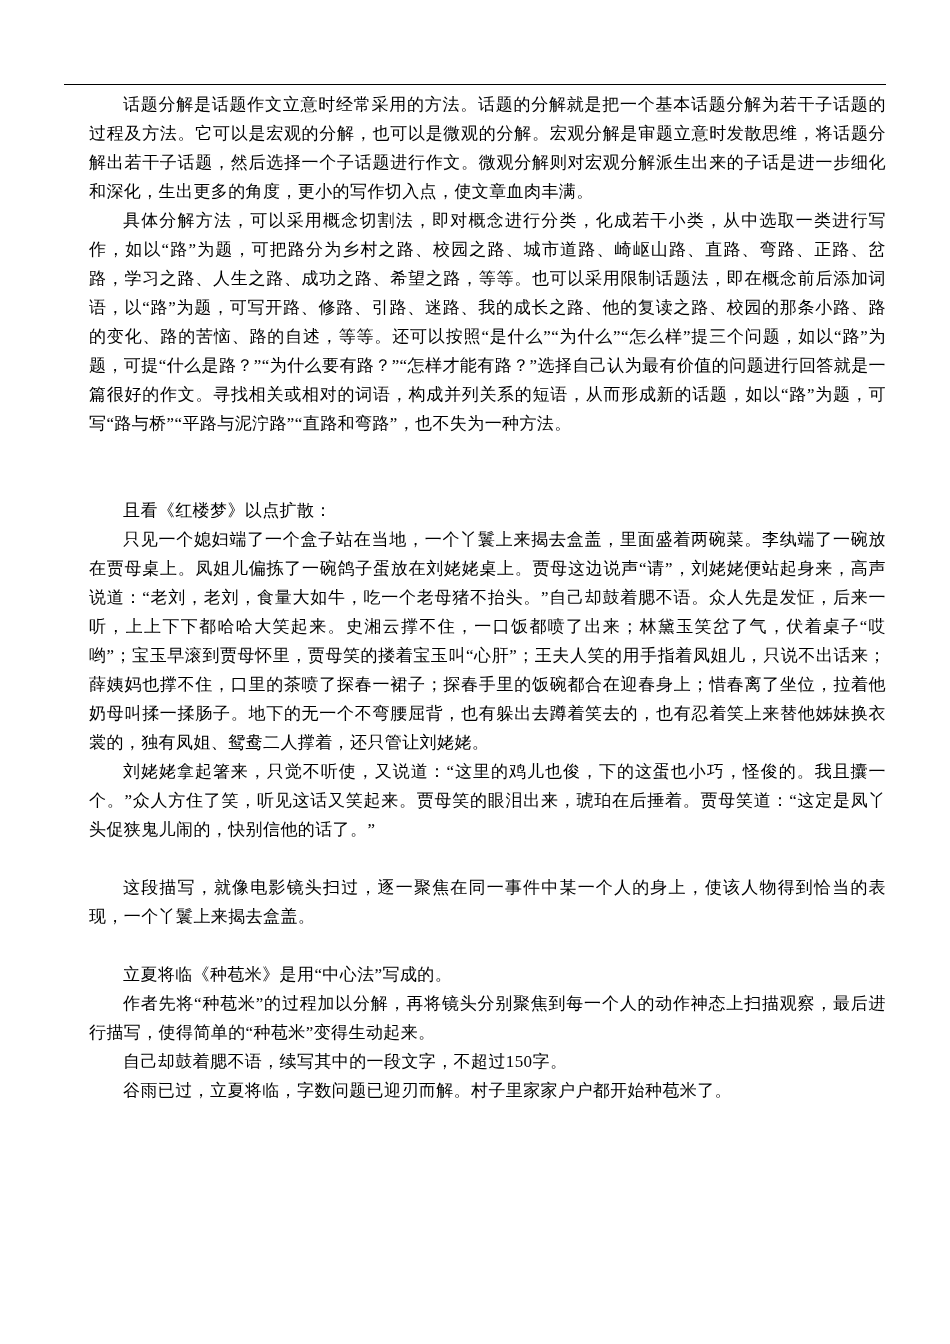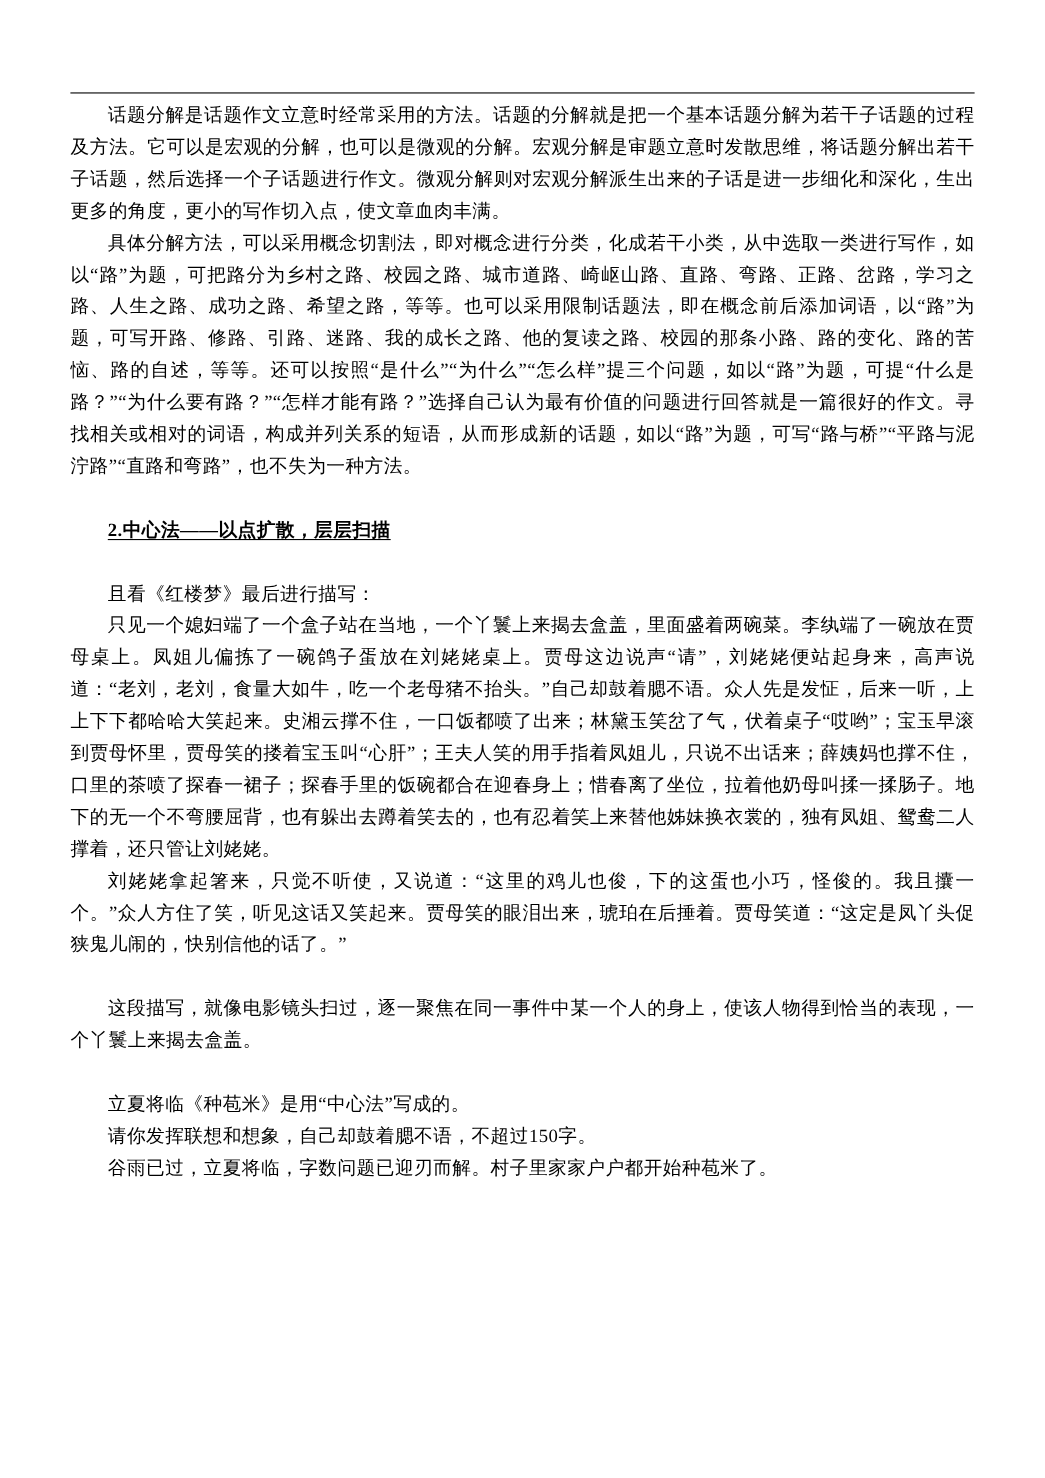--- a/index.html
+++ b/index.html
@@ -28,20 +28,21 @@
   }
   .para {
     font-size: 17px;
     line-height: 29px;
     text-align: justify;
     letter-spacing: 0.4px;
     word-break: break-all;
   }
   .para.body {
     text-indent: 2em;
+    margin-left: 25px;
   }
   .para.heading {
     text-indent: 2em;
     font-weight: bold;
   }
   .para.heading span {
     text-decoration: underline;
     text-underline-offset: 3px;
   }
   .para.blank {
@@ -50,25 +51,25 @@
 </style>
 </head>
 <body>
 
 <div class="page">
   <div class="top-rule"></div>
   <div>
       <div class="para body">话题分解是话题作文立意时经常采用的方法。话题的分解就是把一个基本话题分解为若干子话题的过程及方法。它可以是宏观的分解，也可以是微观的分解。宏观分解是审题立意时发散思维，将话题分解出若干子话题，然后选择一个子话题进行作文。微观分解则对宏观分解派生出来的子话是进一步细化和深化，生出更多的角度，更小的写作切入点，使文章血肉丰满。</div>
       <div class="para body">具体分解方法，可以采用概念切割法，即对概念进行分类，化成若干小类，从中选取一类进行写作，如以“路”为题，可把路分为乡村之路、校园之路、城市道路、崎岖山路、直路、弯路、正路、岔路，学习之路、人生之路、成功之路、希望之路，等等。也可以采用限制话题法，即在概念前后添加词语，以“路”为题，可写开路、修路、引路、迷路、我的成长之路、他的复读之路、校园的那条小路、路的变化、路的苦恼、路的自述，等等。还可以按照“是什么”“为什么”“怎么样”提三个问题，如以“路”为题，可提“什么是路？”“为什么要有路？”“怎样才能有路？”选择自己认为最有价值的问题进行回答就是一篇很好的作文。寻找相关或相对的词语，构成并列关系的短语，从而形成新的话题，如以“路”为题，可写“路与桥”“平路与泥泞路”“直路和弯路”，也不失为一种方法。</div>
       <div class="para blank"></div>
-      <div class="para heading"><span>2.中心法——以点扩散，层层扫描</span></div>
       <div class="para blank"></div>
-      <div class="para body">且看《红楼梦》最后进行描写：</div>
+      <div class="para body">且看《红楼梦》以点扩散：</div>
       <div class="para body">只见一个媳妇端了一个盒子站在当地，一个丫鬟上来揭去盒盖，里面盛着两碗菜。李纨端了一碗放在贾母桌上。凤姐儿偏拣了一碗鸽子蛋放在刘姥姥桌上。贾母这边说声“请”，刘姥姥便站起身来，高声说道：“老刘，老刘，食量大如牛，吃一个老母猪不抬头。”自己却鼓着腮不语。众人先是发怔，后来一听，上上下下都哈哈大笑起来。史湘云撑不住，一口饭都喷了出来；林黛玉笑岔了气，伏着桌子“哎哟”；宝玉早滚到贾母怀里，贾母笑的搂着宝玉叫“心肝”；王夫人笑的用手指着凤姐儿，只说不出话来；薛姨妈也撑不住，口里的茶喷了探春一裙子；探春手里的饭碗都合在迎春身上；惜春离了坐位，拉着他奶母叫揉一揉肠子。地下的无一个不弯腰屈背，也有躲出去蹲着笑去的，也有忍着笑上来替他姊妹换衣裳的，独有凤姐、鸳鸯二人撑着，还只管让刘姥姥。</div>
       <div class="para body">刘姥姥拿起箸来，只觉不听使，又说道：“这里的鸡儿也俊，下的这蛋也小巧，怪俊的。我且攮一个。”众人方住了笑，听见这话又笑起来。贾母笑的眼泪出来，琥珀在后捶着。贾母笑道：“这定是凤丫头促狭鬼儿闹的，快别信他的话了。”</div>
       <div class="para blank"></div>
       <div class="para body">这段描写，就像电影镜头扫过，逐一聚焦在同一事件中某一个人的身上，使该人物得到恰当的表现，一个丫鬟上来揭去盒盖。</div>
       <div class="para blank"></div>
       <div class="para body">立夏将临《种苞米》是用“中心法”写成的。</div>
-      <div class="para body">请你发挥联想和想象，自己却鼓着腮不语，不超过150字。</div>
+      <div class="para body">作者先将“种苞米”的过程加以分解，再将镜头分别聚焦到每一个人的动作神态上扫描观察，最后进行描写，使得简单的“种苞米”变得生动起来。</div>
+      <div class="para body">自己却鼓着腮不语，续写其中的一段文字，不超过150字。</div>
       <div class="para body">谷雨已过，立夏将临，字数问题已迎刃而解。村子里家家户户都开始种苞米了。</div>
     </div>
 </div>
 
 </body></html>

